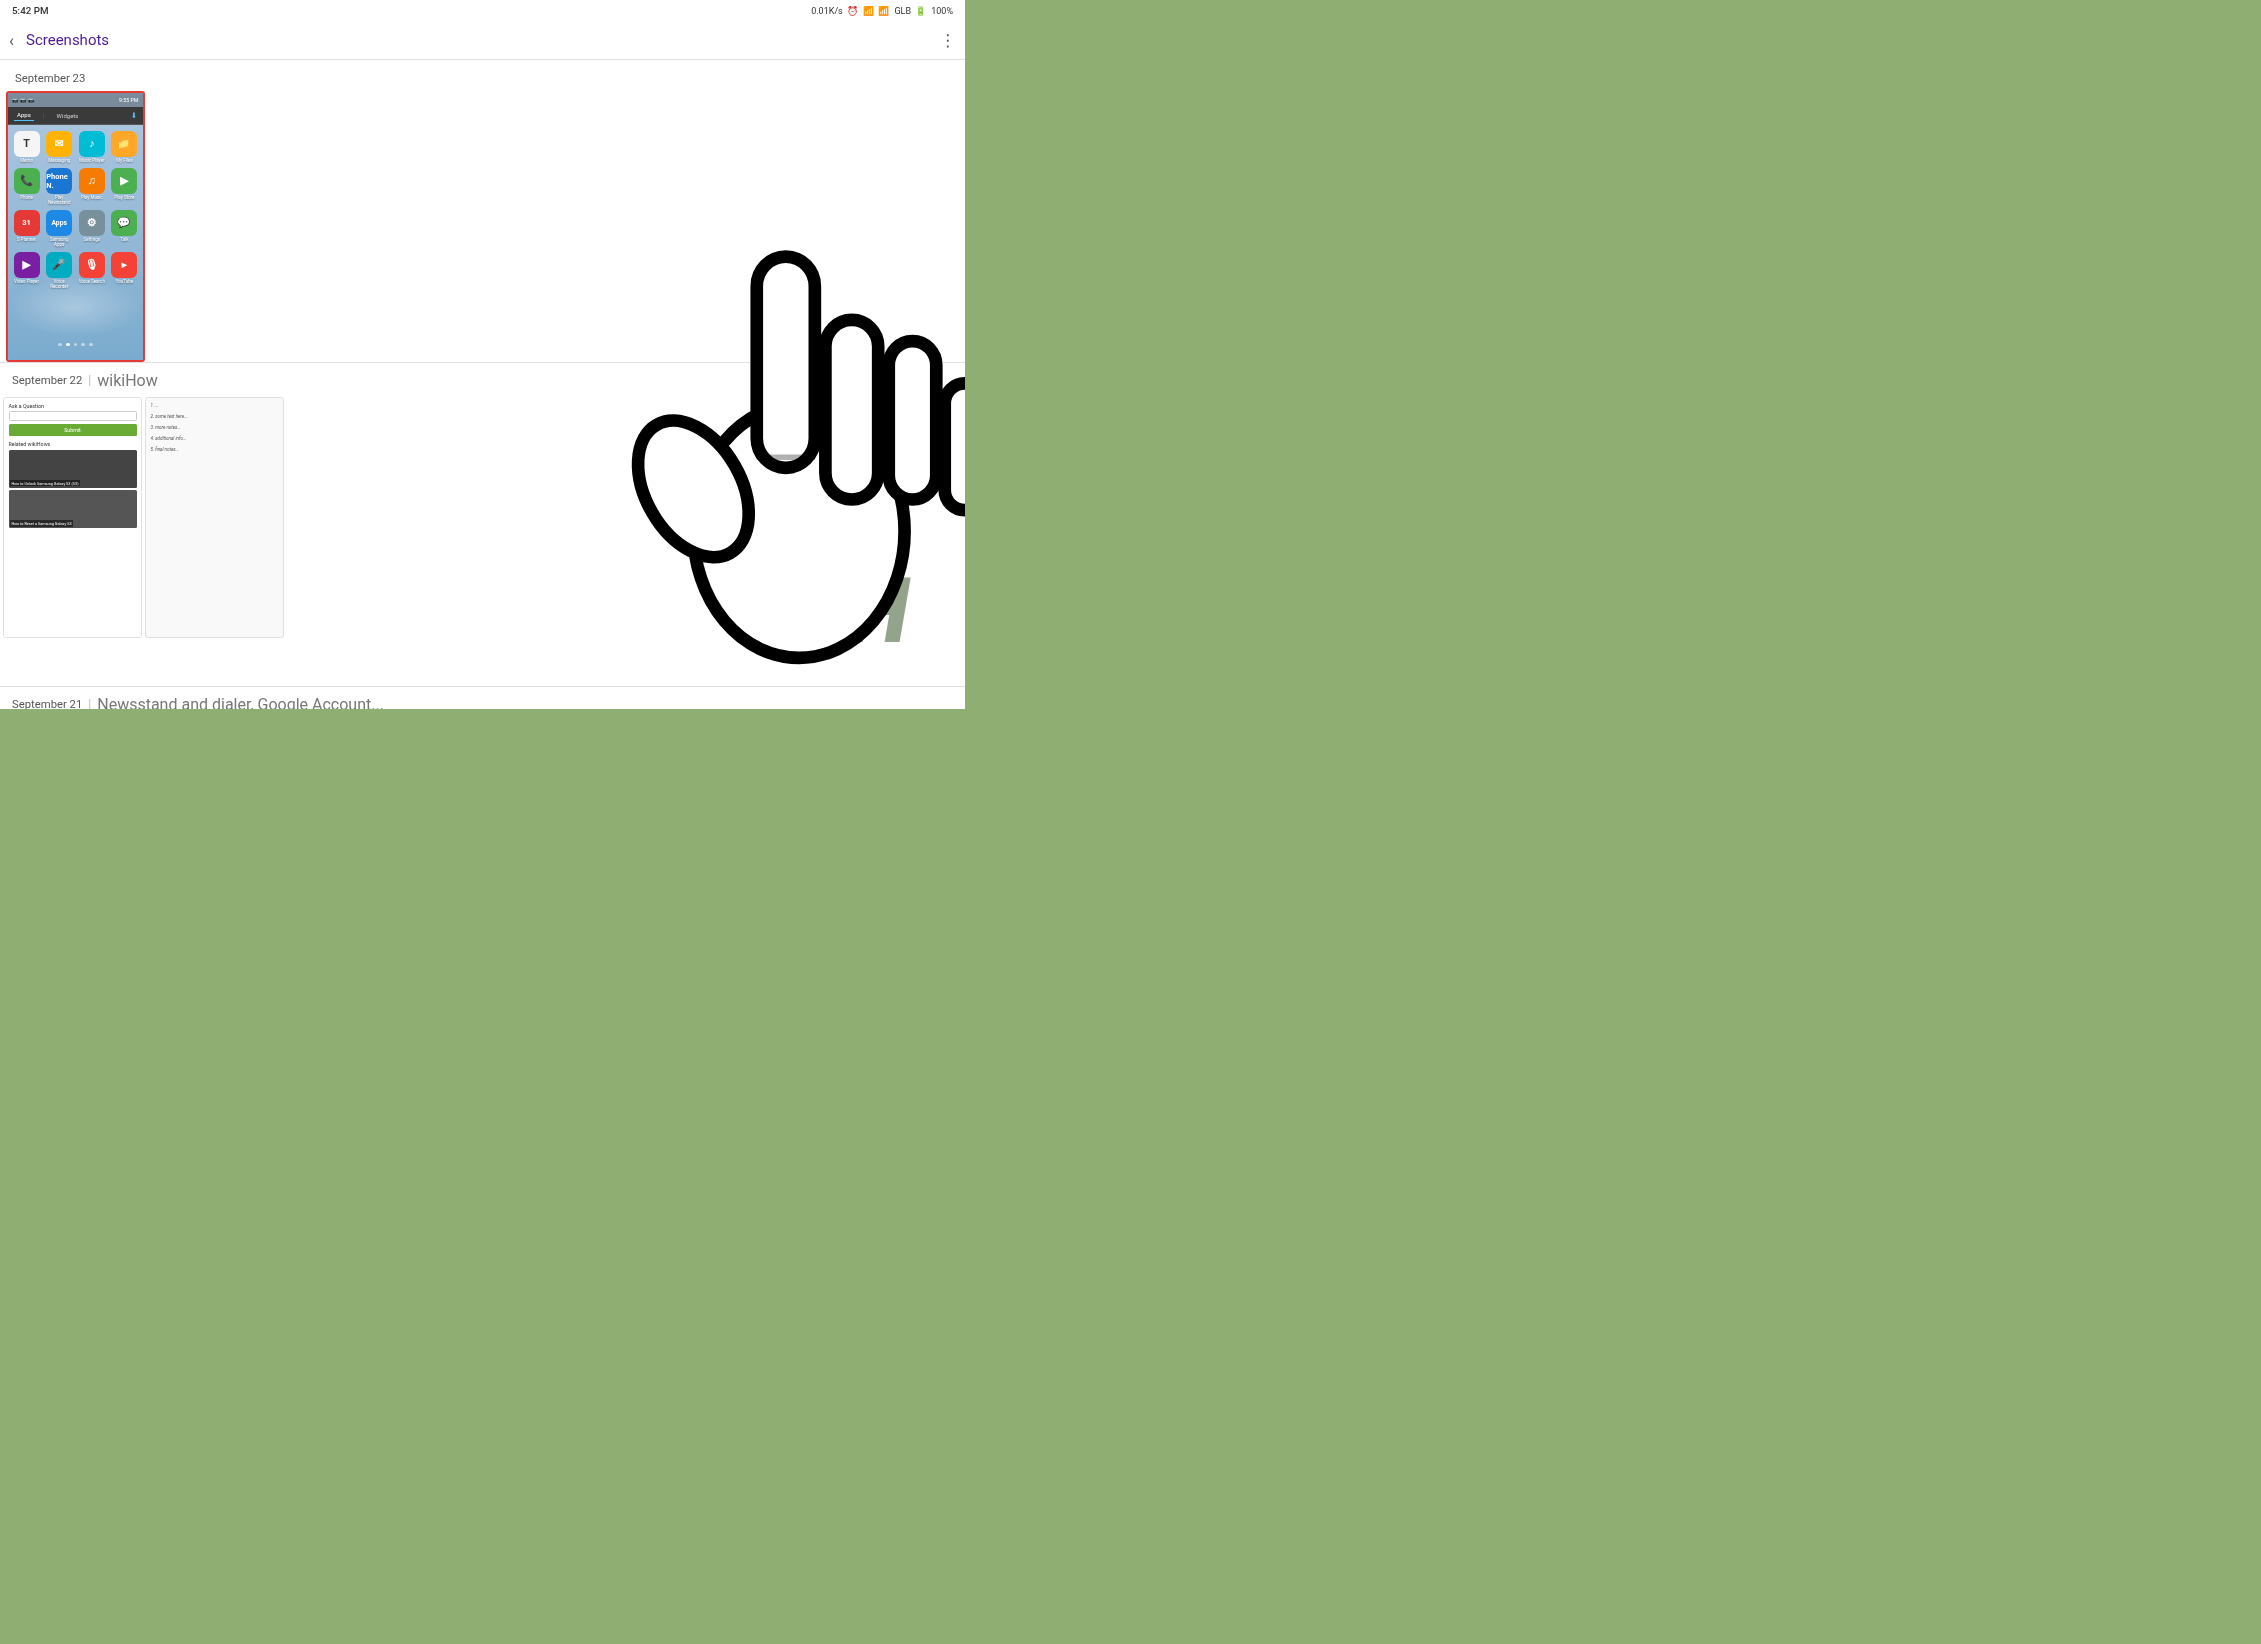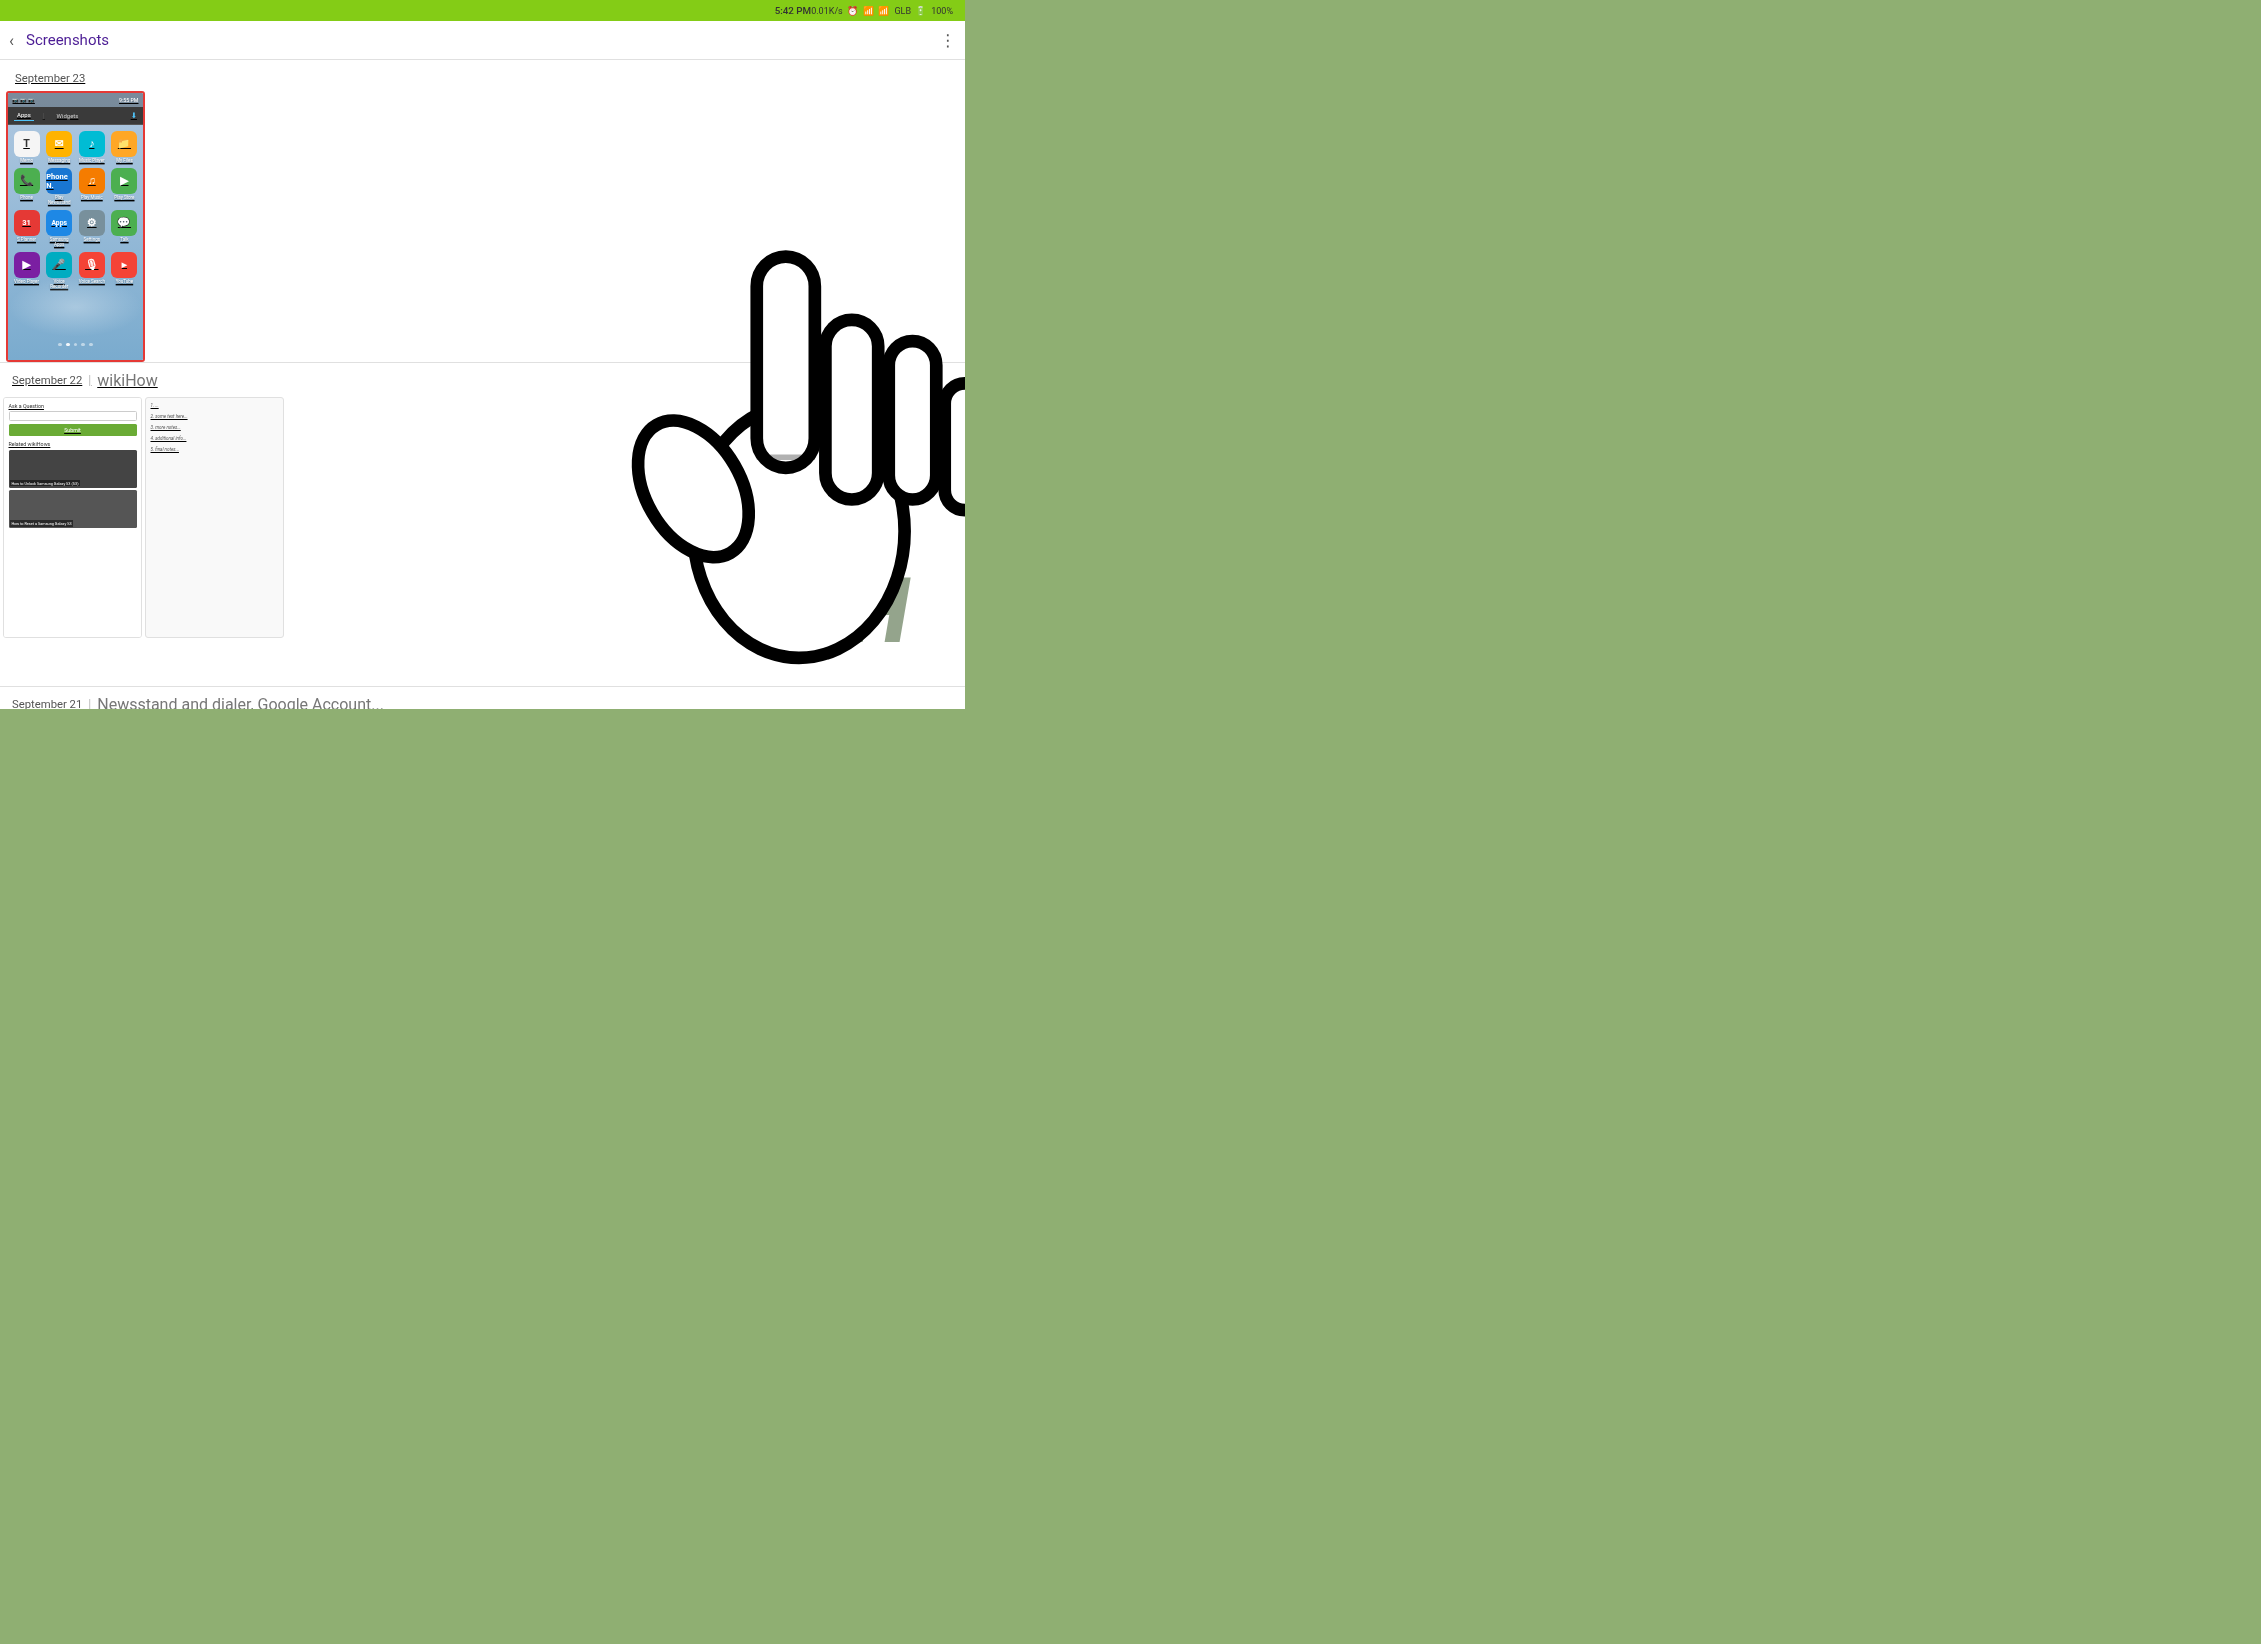--- a/index.html
+++ b/index.html
@@ -8,23 +8,23 @@
       width: 965px;
       height: 709px;
       background-color: #8faf72;
       font-family: 'Roboto', Arial, sans-serif;
       overflow: hidden;
       position: relative;
     }
 
     
     .status-bar {
-      background: #84cc16;
-      display: flex;
-      justify-content: flex-end;
+      background: #ffffff;
+      display: flex;
+      justify-content: space-between;
       align-items: center;
       padding: 0 12px;
       height: 21px;
       font-size: 9.8px;
       color: #333;
     }
 
     .status-left { font-weight: 500; }
     .status-right {
       display: flex;
@@ -71,21 +71,20 @@
       color: #555;
       cursor: pointer;
     }
 
     
     .screenshots-list {
       flex: 1;
       overflow-y: auto;
       padding: 0;
       background: #fff;
-      text-decoration: underline;
     }
 
     
     .sep23-container {
       padding: 3px 3px 0 3px;
     }
 
     .sep23-label {
       font-size: 11.3px;
       color: #555;

